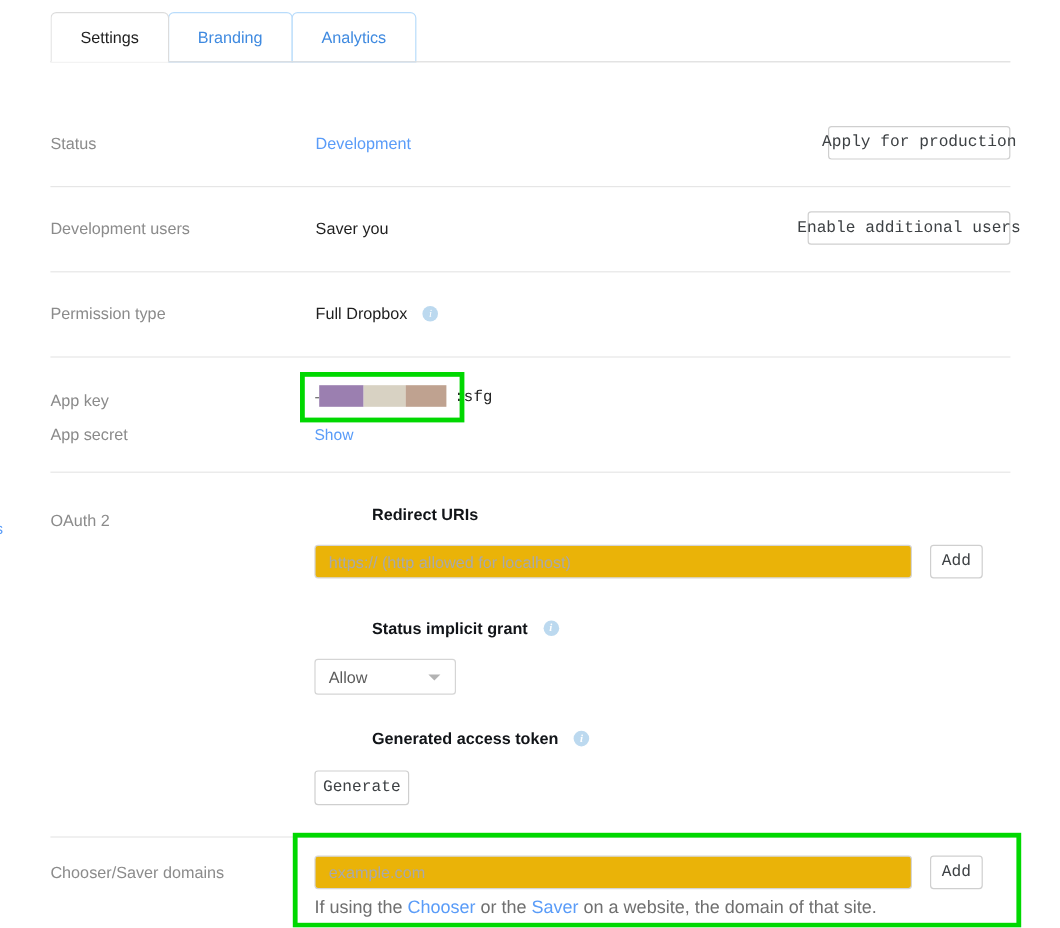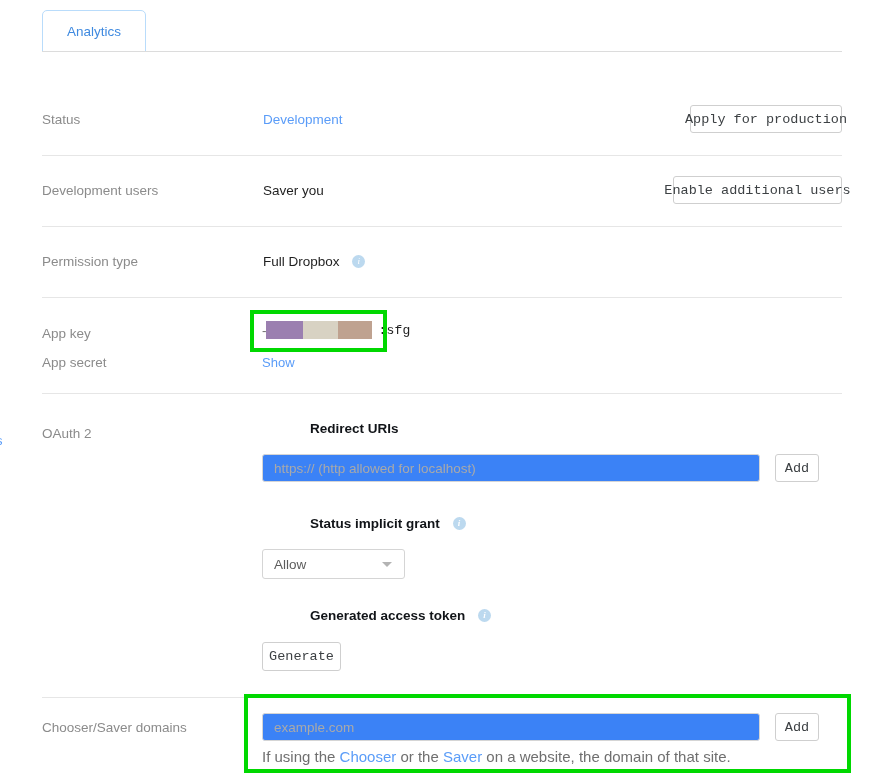--- a/index.html
+++ b/index.html
@@ -161,21 +161,21 @@
     font-size: 13.5px;
     font-weight: bold;
     color: #111418;
     white-space: nowrap;
     padding-left: 48px;
   }
   .txtinput {
     position: absolute;
     border: 1px solid #d5d5d5;
     border-radius: 3px;
-    background: #3b82f6;
+    background: #eab308;
     font-family: "Liberation Sans", sans-serif;
     font-size: 13.5px;
     color: #333;
     padding: 0 11px;
     outline: none;
   }
   .txtinput::placeholder { color: #a9a9a9; }
 
   .selectbox {
     position: absolute;
@@ -206,20 +206,26 @@
     white-space: nowrap;
   }
   .helper a { color: #5a9cf8; text-decoration: none; cursor: pointer; }
 </style>
 </head>
 <body>
 
 <div class="edge-link">s</div>
 
 <div class="tabs">
+  <div class="tab active">
+    <span>Settings</span>
+  </div>
+  <div class="tab">
+    <span>Branding</span>
+  </div>
   <div class="tab">
     <span>Analytics</span>
   </div>
 </div>
 <div class="tabs-underline"></div>
 
 <div class="row" style="top:112px;">
   <div class="row-label">Status</div>
   <div class="row-value link">Development</div>
 </div>
@@ -267,21 +273,21 @@
 </div>
 
 <div class="sec-title" style="left:262px; top:421px;">Redirect URIs</div>
 <input class="txtinput" style="left: 262px; top: 454px; width: 498px; height: 28px;" placeholder="https:// (http allowed for localhost)">
 <button class="btn" style="left:775px; top:454px; width:44px; height:28px;">Add</button>
 
 <div class="sec-title" style="left:262px; top:516px;">
   <span>Status implicit grant</span>
   <span class="info-icon" style="margin-left:9px;">i</span>
 </div>
-<div class="selectbox" style="left:262px; top:549px; width:143px; height:30px;">
+<div class="selectbox" style="left:262px; top:549px; width:118px; height:30px;">
   <span>Allow</span>
   <span class="caret"></span>
 </div>
 
 <div class="sec-title" style="left:262px; top:608px;">
   <span>Generated access token</span>
   <span class="info-icon" style="margin-left:9px;">i</span>
 </div>
 <button class="btn" style="left:262px; top:642px; width:79px; height:29px;">Generate</button>
 

